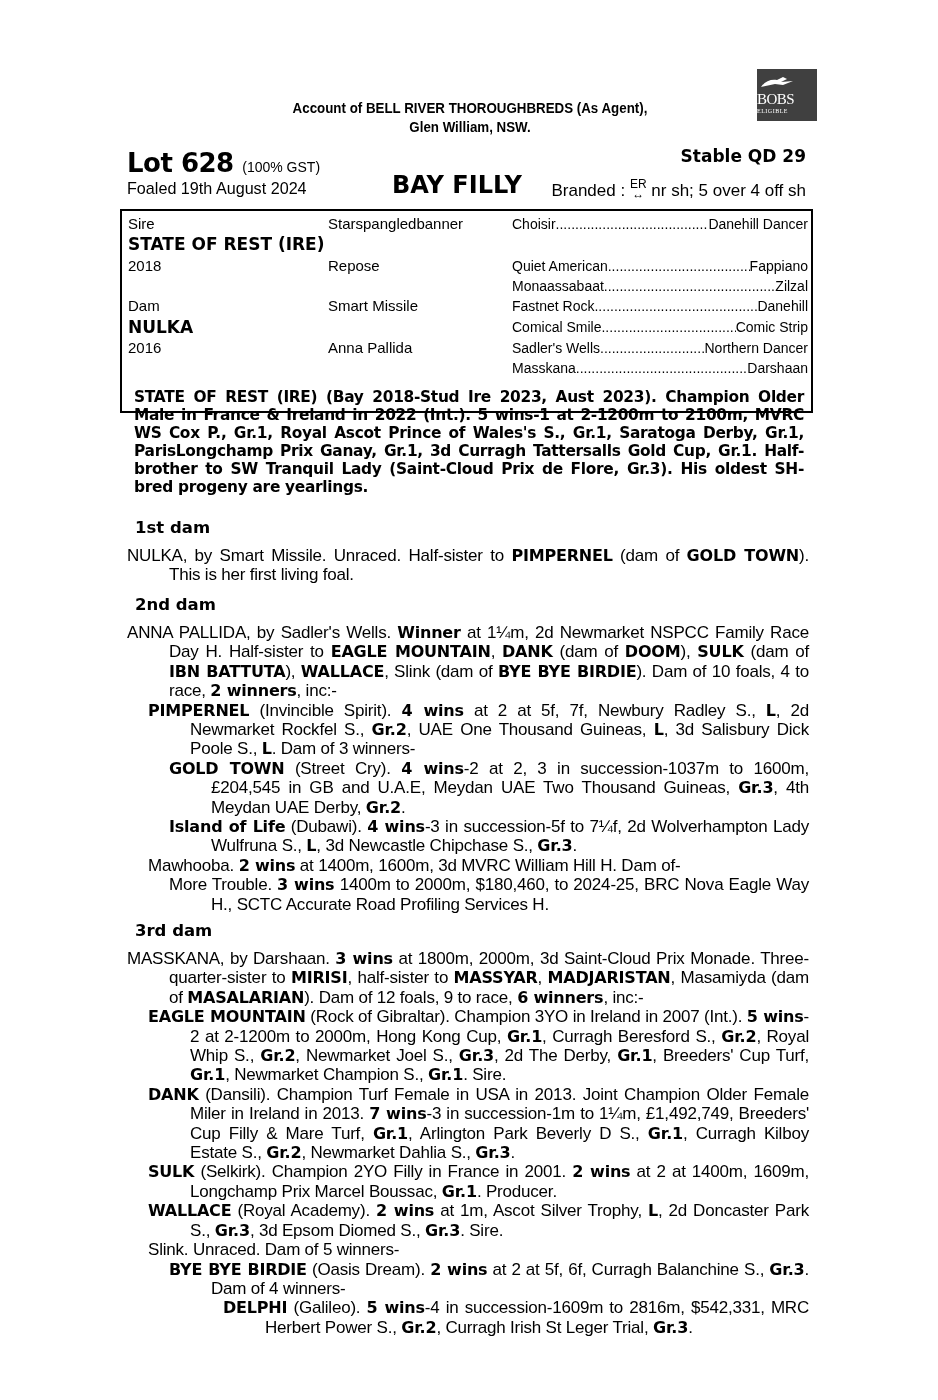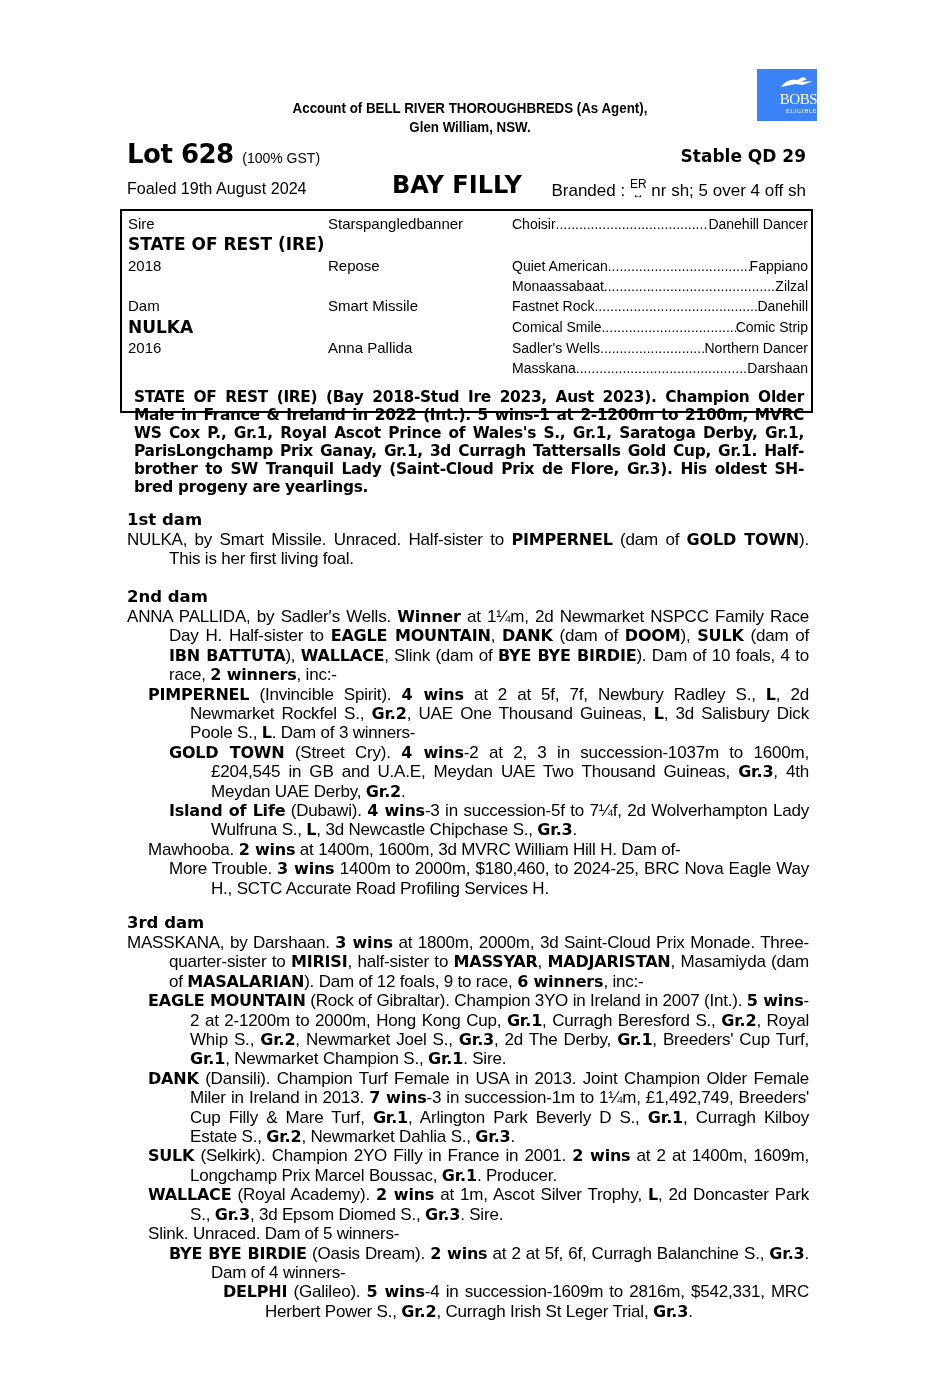--- a/index.html
+++ b/index.html
@@ -1,39 +1,39 @@
 <!DOCTYPE html>
 <html><head>
 <meta charset="utf-8">
 <style>
   html, body { margin:0; padding:0; background:#fff; }
   body { width:938px; height:1400px; position:relative; font-family:"Liberation Sans", sans-serif; color:#000; overflow:hidden; }
   .account { position:absolute; left:180px; top:98px; width:580px; text-align:center; font-weight:bold; font-size:15.5px; line-height:19px; transform:scaleX(0.86); transform-origin:center top; }
-  .logo { position:absolute; left:757px; top:69px; width:60px; height:52px; background:#3b82f6; color:#fff; text-align:right; }
+  .logo { position:absolute; left:757px; top:69px; width:60px; height:52px; background:#404040; color:#fff; text-align:left; }
   .logo .horse { font-size:15px; line-height:16px; margin-top:4px; }
   .logo .bobs { font-family:"Liberation Serif", serif; font-size:15px; line-height:15px; letter-spacing:-0.5px; }
   .logo .elig { font-family:"Liberation Serif", serif; font-size:6px; letter-spacing:0.5px; line-height:8px; }
-  .lot { position:absolute; left:127px; top:139px; font-size:26px; font-weight:bold; font-family:"DejaVu Sans", sans-serif; letter-spacing:-0.5px;text-align:right; }
+  .lot { position:absolute; left:127px; top:148px; font-size:26px; font-weight:bold; font-family:"DejaVu Sans", sans-serif; letter-spacing:-0.5px;text-align:right; }
   .lot .gst { font-size:14px; font-weight:normal; font-family:"Liberation Sans", sans-serif; letter-spacing:0; }
   .sex { position:absolute; left:392px; top:139px; font-size:24px; font-weight:bold; font-family:"DejaVu Sans", sans-serif;margin-top:32px; }
   .stable { position:absolute; right:132px; top:146px; font-size:17px; font-weight:bold; font-family:"DejaVu Sans", sans-serif; }
   .foaled { position:absolute; left:127px; top:179px; font-size:17px; transform:scaleX(0.95); transform-origin:left top; }
   .branded { position:absolute; right:132px; top:179px; font-size:17px; }
   .brandmark { display:inline-block; font-size:12px; line-height:10px; text-align:center; vertical-align:-2px; }
   .ped { position:absolute; left:120px; top:209px; width:693px; height:204px; border:2px solid #000; box-sizing:border-box; }
   .pc { position:absolute; font-size:15px; line-height:20px; }
   .pc.b { font-weight:bold; font-family:"DejaVu Sans", sans-serif; font-size:17px; }
   .anc { position:absolute; left:390px; width:296px; font-size:14px; line-height:20px; display:flex; }
   .anc .l { white-space:nowrap; }
   .anc .dots { flex:1; overflow:hidden; white-space:nowrap; color:#000; }
   .anc .dots::after { content:"................................................................................"; letter-spacing:0px; }
   .anc .r { white-space:nowrap; }
   .sireblurb { position:absolute; left:134px; top:388px; width:670px; font-family:"DejaVu Sans", sans-serif; font-weight:bold; font-size:15.4px; line-height:18px; text-align:justify; letter-spacing:-0.3px; }
   .sec { position:absolute; left:127px; width:682px; }
-  .sec h3 { margin:0; font-family:"DejaVu Sans", sans-serif; font-weight:bold; font-size:16.5px; line-height:20px; }
+  .sec h3 { margin:8px; font-family:"DejaVu Sans", sans-serif; font-weight:bold; font-size:16.5px; line-height:20px; }
   .p { font-size:17px; line-height:19.4px; text-align:justify; letter-spacing:-0.2px; }
   .p b { font-family:"DejaVu Sans", sans-serif; font-size:16px; }
   .h0 { padding-left:42px; text-indent:-42px; }
   .h1 { margin-left:21px; padding-left:42px; text-indent:-42px; }
   .h2 { margin-left:42px; padding-left:42px; text-indent:-42px; }
   .h3 { margin-left:96px; padding-left:42px; text-indent:-42px; }
 </style>
 </head>
 <body>
 

